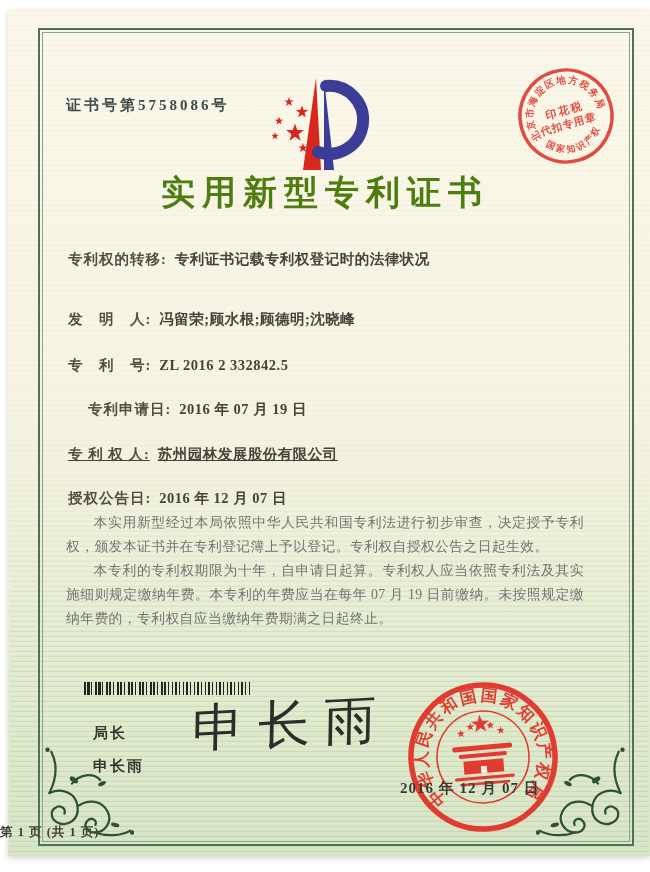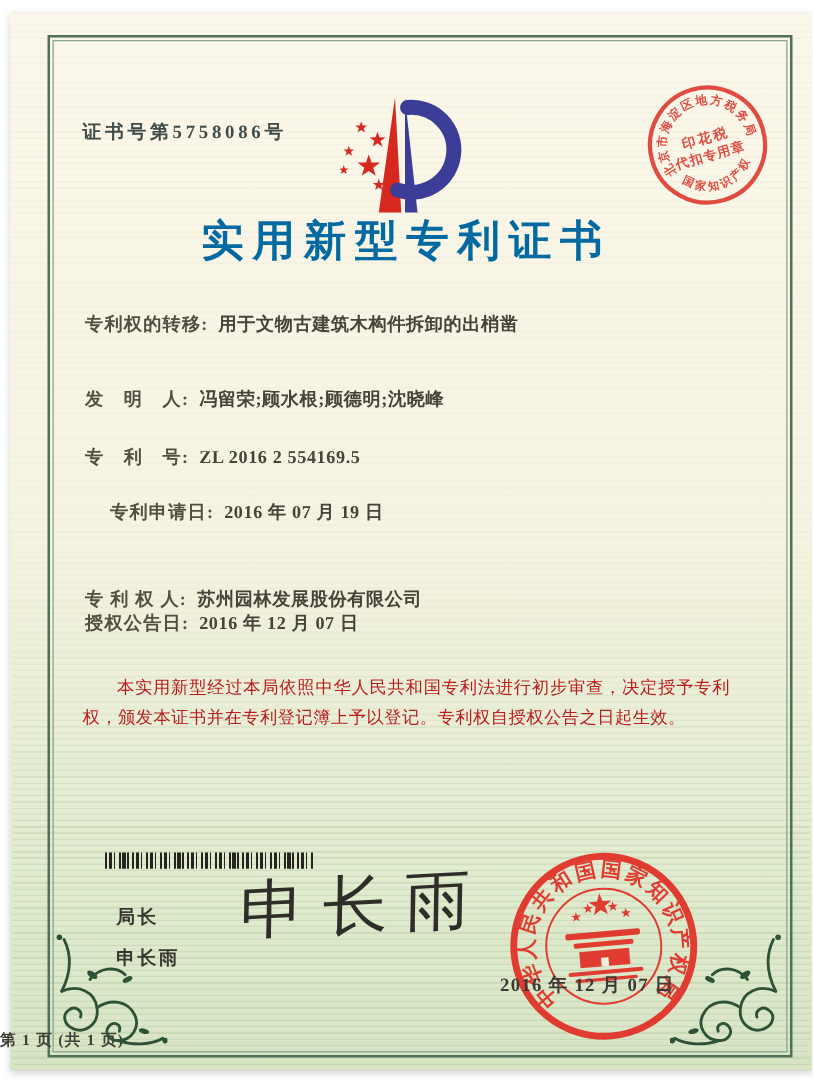--- a/index.html
+++ b/index.html
@@ -32,32 +32,32 @@
   }
   
   .cert-no {
     position:absolute; left:66px; top:80px;
     font-size:15px; letter-spacing:3px; color:#3f4b49; font-weight:600;margin-top:16px;
   }
   .logo { position:absolute; left:272px; top:72px; width:112px; height:102px; }
   .tax-stamp { position:absolute; left:512px; top:62px; width:108px; height:108px; transform:rotate(-16deg); opacity:.88; }
   .title {
     position:absolute; left:0; top:170px; width:100%; text-align:center;
-    font-size:34px; font-weight:700; letter-spacing:7px; color:#0369a1;
+    font-size:34px; font-weight:700; letter-spacing:7px; color:#4d7c0f;
   }
   
   .field { position:absolute; left:68px; font-size:14.5px; color:#45433a; white-space:nowrap; }
   .field .lbl { color:#514f42; letter-spacing:1px; font-weight:600; }
   .field .val { margin-left:8px; letter-spacing:.5px; font-weight:600; }
-  .f1{top:250px;} .f2{top:310px;} .f3{top:356px;} .f4{top:400px;margin-left:20px;} .f5{top:470px;} .f6{top:489px;}
+  .f1{top:250px;} .f2{top:310px;} .f3{top:356px;} .f4{top:400px;margin-left:20px;} .f5{top:445px;text-decoration:underline;} .f6{top:489px;}
   
   .body-text {
     position:absolute; left:66px; top:511px; width:518px;
-    font-size:13.8px; line-height:24px; color:#b91c1c; text-align:justify;
-    letter-spacing:.4px; font-weight:500;margin-top:27px;
+    font-size:13.8px; line-height:24px; color:#737373; text-align:justify;
+    letter-spacing:.4px; font-weight:500;
   }
   .body-text p { text-indent:2em; }
   
   .barcode {
     position:absolute; left:84px; top:682px; width:167px; height:13px;
     background:repeating-linear-gradient(90deg,
       #26241f 0 1.5px, transparent 1.5px 3px,
       #26241f 3px 5.5px, transparent 5.5px 7px,
       #26241f 7px 8px, transparent 8px 11px);
   }
@@ -140,40 +140,41 @@
   <text x="0" y="-2" text-anchor="middle" font-size="11" letter-spacing="2" fill="#dd352b" font-weight="bold">印花税</text>
   <text x="0" y="12" text-anchor="middle" font-size="10.5" letter-spacing="1" fill="#dd352b" font-weight="bold">代扣专用章</text>
   <text font-size="9" letter-spacing="2.2" fill="#dd352b" font-weight="bold">
     <textPath href="#taxArcBottom" startOffset="6">国家知识产权局</textPath>
   </text>
 </svg>
 
 <div class="title">实用新型专利证书</div>
 
 <div class="field f1">
-  <span class="lbl">专利权的转移:</span><span class="val">用于文物古建筑木构件拆卸的出梢凿</span>
+  <span class="lbl">专利权的转移:</span><span class="val">专利证书记载专利权登记时的法律状况</span>
 </div>
 <div class="field f2">
   <span class="lbl">发　明　人:</span><span class="val">冯留荣;顾水根;顾德明;沈晓峰</span>
 </div>
 <div class="field f3">
-  <span class="lbl">专　利　号:</span><span class="val">ZL 2016 2 554169.5</span>
+  <span class="lbl">专　利　号:</span><span class="val">ZL 2016 2 332842.5</span>
 </div>
 <div class="field f4">
   <span class="lbl">专利申请日:</span><span class="val">2016 年 07 月 19 日</span>
 </div>
 <div class="field f5">
   <span class="lbl">专 利 权 人:</span><span class="val">苏州园林发展股份有限公司</span>
 </div>
 <div class="field f6">
   <span class="lbl">授权公告日:</span><span class="val">2016 年 12 月 07 日</span>
 </div>
 
 <div class="body-text">
   <p>本实用新型经过本局依照中华人民共和国专利法进行初步审查，决定授予专利权，颁发本证书并在专利登记簿上予以登记。专利权自授权公告之日起生效。</p>
+  <p>本专利的专利权期限为十年，自申请日起算。专利权人应当依照专利法及其实施细则规定缴纳年费。本专利的年费应当在每年 07 月 19 日前缴纳。未按照规定缴纳年费的，专利权自应当缴纳年费期满之日起终止。</p>
 </div>
 
 <div class="barcode"></div>
 
 <div class="director-title">局长</div>
 <div class="director-name">申长雨</div>
 <div class="signature">申长雨</div>
 
 <svg class="seal" viewBox="-88 -88 176 176">
   <circle cx="0" cy="0" r="72" fill="none" stroke="#e23329" stroke-width="5.5"></circle>

